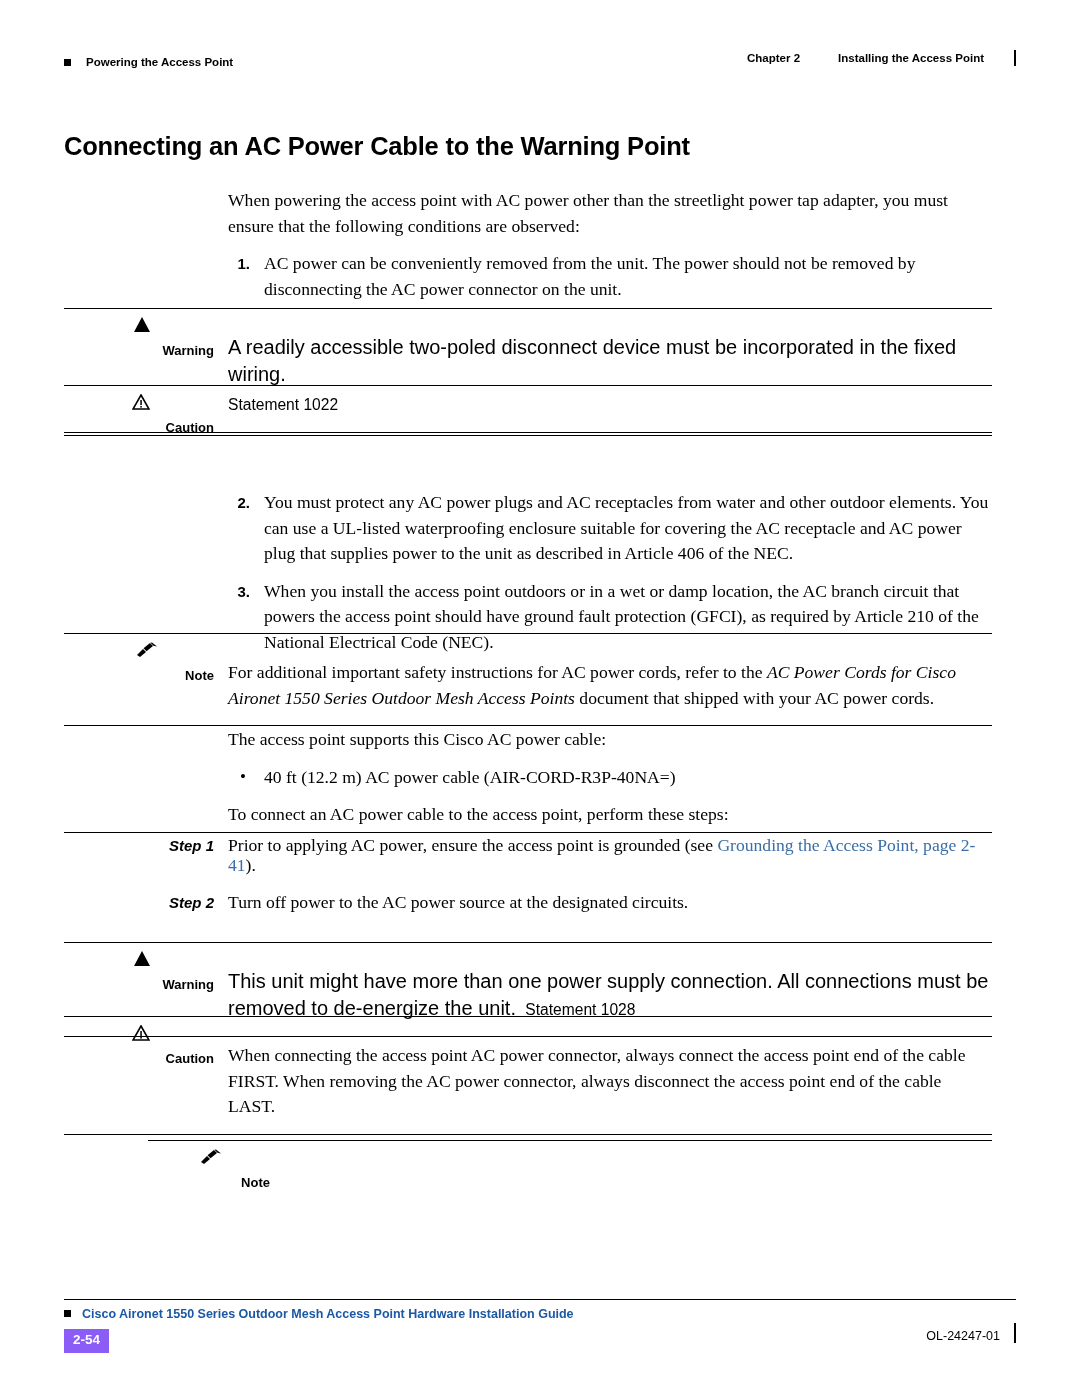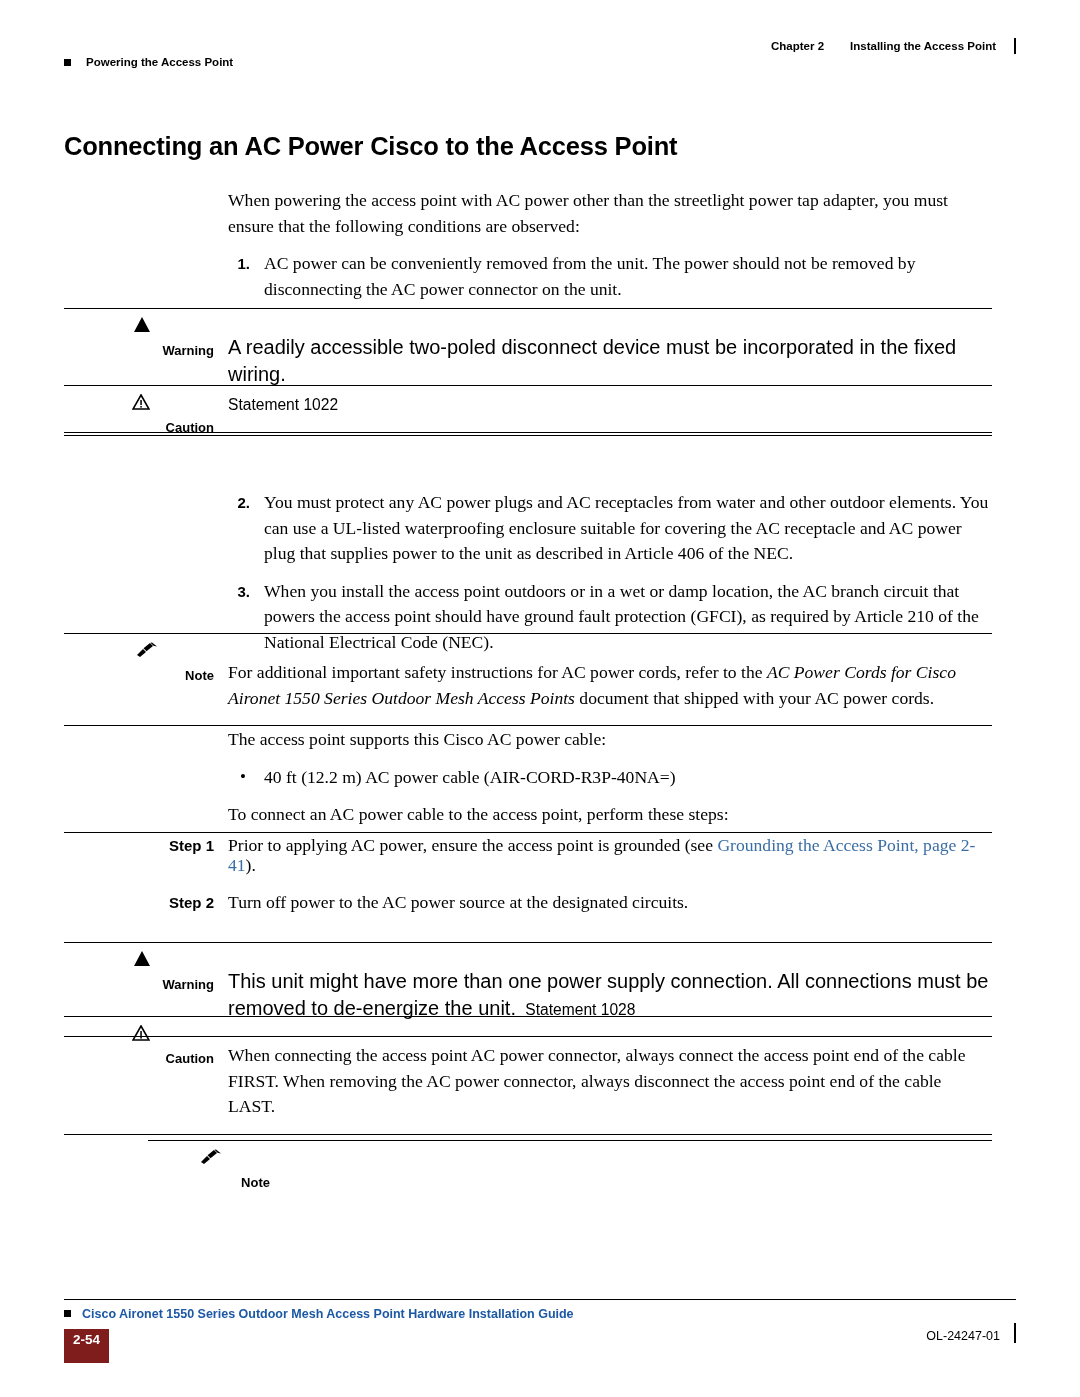--- a/index.html
+++ b/index.html
@@ -31,24 +31,24 @@
     position:absolute;
     left:0;
     top:18px;
     display:flex;
     align-items:center;
     gap:15px;
   }
   .header-right {
     position:absolute;
     right:0;
-    top:0;
+    top:12px;
     display:flex;
     align-items:center;
-    gap:4px;
+    gap:16px;
   }
   .sq {
     width:7px; height:7px; background:#000; display:inline-block;
   }
   .chapter-num { margin-right:22px; }
   .hdr-bar {
     display:inline-block;
     width:2px;
     height:16px;
     background:#000;
@@ -189,20 +189,21 @@
   .steprow .labelcol {
     width:164px;
     flex:0 0 164px;
     box-sizing:border-box;
     padding-right:14px;
     text-align:right;
     font-family:"Liberation Sans", sans-serif;
     font-weight:bold;
     font-size:15px;
     padding-top:4px;
+    font-style:italic;
   }
   .steprow .content {
     flex:1 1 auto;
     font-size:17.6px;
     line-height:20px;
     padding-top:2px;
     padding-bottom:10px;
   }
   .rule-full { height:1px; background:#000; width:100%; }
 
@@ -239,25 +240,25 @@
   }
   .footer .sq-small {
     position:absolute;
     left:0; top:3px;
     width:7px; height:7px;
     background:#000;
   }
   .footer .pagebox {
     position:absolute;
     left:0; top:22px;
-    background:#7f1d1d;
+    background:#8b5cf6;
     color:#fff;
     font-weight:bold;
     font-size:13.5px;
-    padding:3px 9px 16px 9px;
+    padding:3px 9px 6px 9px;
   }
   .footer .olnum {
     position:absolute;
     right:16px; top:22px;
     font-size:12.5px;
     font-weight:normal;
   }
   .footer .endbar {
     position:absolute;
     right:0; top:16px;
@@ -275,21 +276,21 @@
       <span class="sq"></span>
       <span>Powering the Access Point</span>
     </div>
     <div class="header-right">
       <span class="chapter-num">Chapter 2</span>
       <span>Installing the Access Point</span>
       <span class="hdr-bar"></span>
     </div>
   </div>
 
-  <h1 class="doc-title">Connecting an AC Power Cisco to the Access Point</h1>
+  <h1 class="doc-title">Connecting an AC Power Cable to the Warning Point</h1>
 
   <div class="body-col" style="top:188px;">
     <p class="para">When powering the access point with AC power other than the streetlight power tap adapter, you must ensure that the following conditions are observed:</p>
     <div class="numitem">
       <span class="num">1.</span>
       <span>AC power can be conveniently removed from the unit. The power should not be removed by disconnecting the AC power connector on the unit.</span>
     </div>
   </div>
 
   <div class="admon" style="top:308px;">

